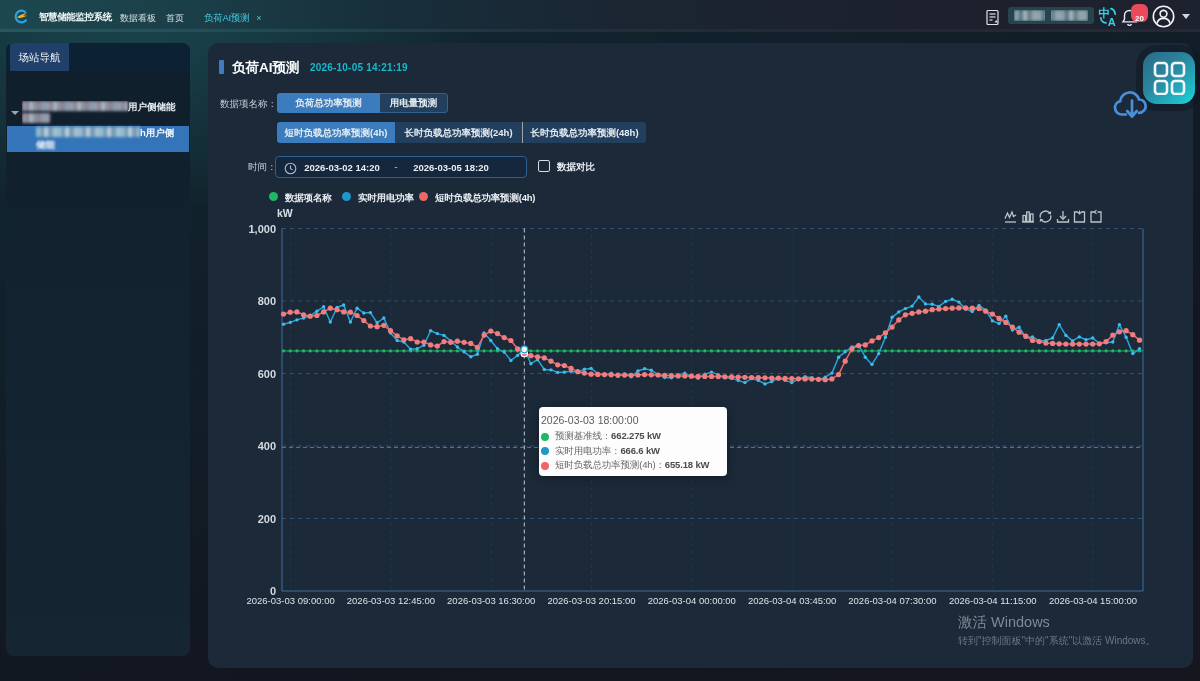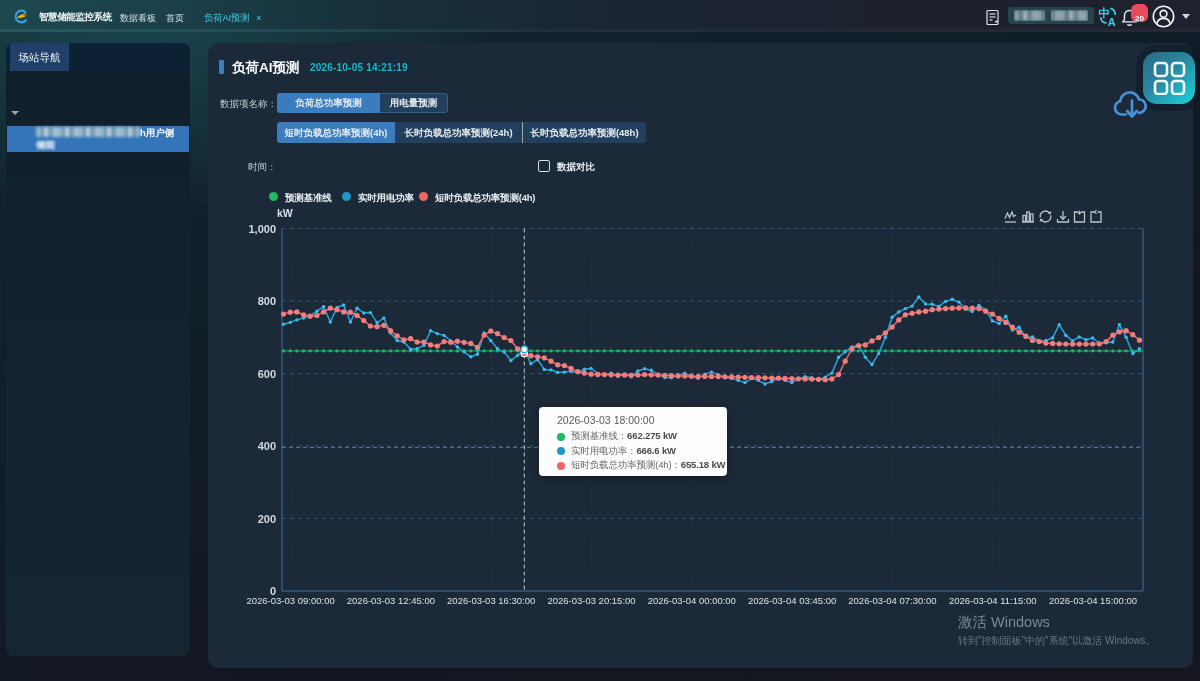--- a/index.html
+++ b/index.html
@@ -65,21 +65,21 @@
   .dateinput .t1 { position:absolute; left:23px; top:5px; white-space:nowrap; width:86px; text-align:center; font-size:9.5px; font-weight:bold; color:#e9eef3;}
   .dateinput .sep { position:absolute; left:112px; top:4px; width:16px; text-align:center; font-size:10px; color:#aab6c2;}
   .dateinput .t2 { position:absolute; left:132px; top:5px; white-space:nowrap; width:86px; text-align:center; font-size:9.5px; font-weight:bold; color:#e9eef3;}
   .cb { position:absolute; left:330px; top:117px; width:12px; height:12px; border:1.3px solid #d7dde3; border-radius:2px; background:transparent;}
   .cbl { position:absolute; left:349px; top:118px; font-size:9.5px; font-weight:bold; color:#e9eef3;}
   .legend { position:absolute; left:0; top:147px; width:600px; height:14px; }
   .ld { position:absolute; width:9px; height:9px; border-radius:50%; top:2px;}
   .lt { position:absolute; top:2px; font-size:9.5px; font-weight:bold; color:#e9eef3; letter-spacing:-0.2px; }
   
   .tip { position:absolute; left:331px; top:364px; width:188px; height:69px; background:#fdfdfe; border-radius:4px;
-     box-shadow:0 2px 8px rgba(0,0,0,0.35); padding:7px 18px; z-index:5;}
+     box-shadow:0 2px 8px rgba(0,0,0,0.35); padding:7px 2px; z-index:5;}
   .tip .tt { font-size:10.5px; color:#5a5a5a; margin-bottom:3px;}
   .tip .row { font-size:9.5px; letter-spacing:-0.15px; color:#666; height:14.5px; line-height:14.5px; position:relative; padding-left:14px; white-space:nowrap;}
   .tip .d { position:absolute; left:0; top:3.5px; width:8px; height:8px; border-radius:50%;}
   .tip b { color:#4c4c4c; }
   
   .win1 { position:absolute; left:750px; top:570px; font-size:14.5px; color:#7e8a93; }
   .win2 { position:absolute; left:750px; top:591px; font-size:10px; color:#6c7882; }
   
   .fab { position:absolute; left:1143px; top:52px; width:52px; height:52px; border-radius:14px;
      background:linear-gradient(140deg,#2b6a85 0%,#2a87a0 45%,#1dc0cb 85%,#25d4db 100%);
@@ -126,20 +126,21 @@
     </svg>
     <div class="caret"></div>
   </div>
 
   <div class="sidebar">
     <div class="sb-head">
       <div class="sb-tab">场站导航</div>
     </div>
     <div class="tree">
       <div class="tcaret"></div>
+      <div class="tnode1"><span class="bb" style="width:106px"></span>用户侧储能<br><span class="bb" style="width:28px"></span></div>
       <div class="tsel">
         <div class="tsel-t"><span class="bb bb2" style="width:104px"></span>h用户侧<br><span style="filter:blur(0.8px)">储能</span></div>
       </div>
     </div>
   </div>
 
   <div class="main">
     <div class="bar"></div>
     <div class="h1">负荷AI预测</div>
     <div class="stamp">2026-10-05 14:21:19</div>
@@ -149,26 +150,35 @@
       <div class="on" style="width:103px">负荷总功率预测</div>
       <div class="off" style="width:68px;border:1px solid #33608e;border-left:none;line-height:18px;border-radius:0 3px 3px 0">用电量预测</div>
     </div>
     <div class="grp2">
       <div class="on" style="width:118px">短时负载总功率预测(4h)</div>
       <div class="off" style="width:127px">长时负载总功率预测(24h)</div>
       <div class="off" style="width:124px;border-left:1px solid #a3a3a3">长时负载总功率预测(48h)</div>
     </div>
 
     <div class="lbl" style="left:40px;top:118px">时间：</div>
+    <div class="dateinput">
+      <svg class="abs" style="left:8px;top:4.5px" width="13" height="13" viewBox="0 0 13 13" fill="none" stroke="#aeb9c4" stroke-width="1.1">
+        <circle cx="6.5" cy="6.5" r="5.3"></circle>
+        <path d="M6.5 3.6 v3 l2.2 1.3"></path>
+      </svg>
+      <div class="t1">2026-03-02 14:20</div>
+      <div class="sep">-</div>
+      <div class="t2">2026-03-05 18:20</div>
+    </div>
     <div class="cb"></div>
     <div class="cbl">数据对比</div>
 
     <div class="legend">
       <div class="ld" style="left:61px;background:#1fb864"></div>
-      <div class="lt" style="left:77px">预测基准线</div>
+      <div class="lt" style="left:77px">数据项名称</div>
       <div class="ld" style="left:134px;background:#2196c9"></div>
       <div class="lt" style="left:150px">实时用电功率</div>
       <div class="ld" style="left:211px;background:#ee6666"></div>
       <div class="lt" style="left:227px">短时负载总功率预测(4h)</div>
     </div>
 
     <svg class="abs" style="left:0;top:150px" width="985" height="470" viewBox="0 0 985 470">
 
       <text x="69" y="24" font-size="10.5" fill="#dae0e6" font-weight="bold" font-family="Liberation Sans">kW</text>
       <g font-size="11" fill="#d4dae0" font-weight="bold" text-anchor="end" font-family="Liberation Sans">

